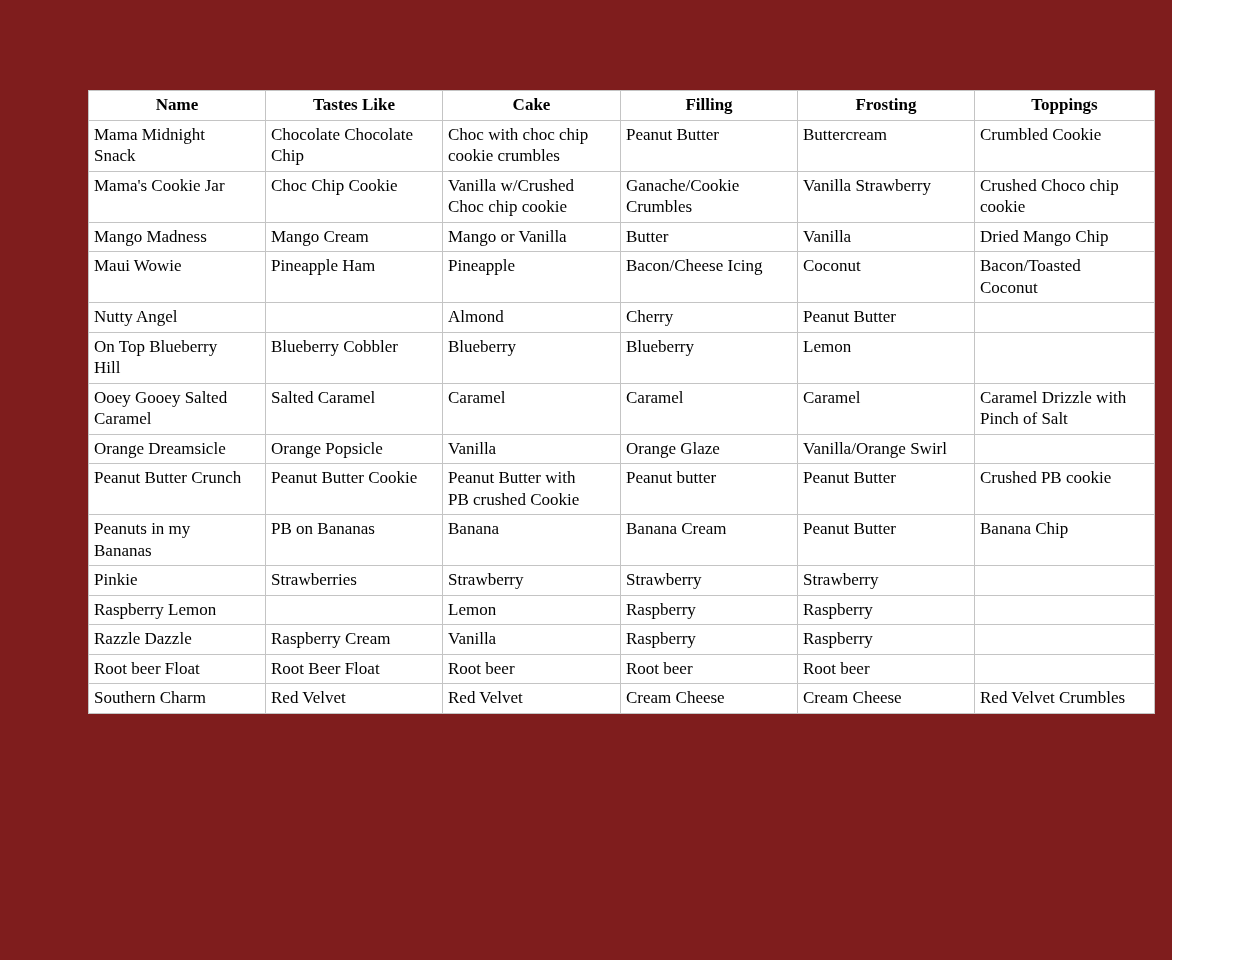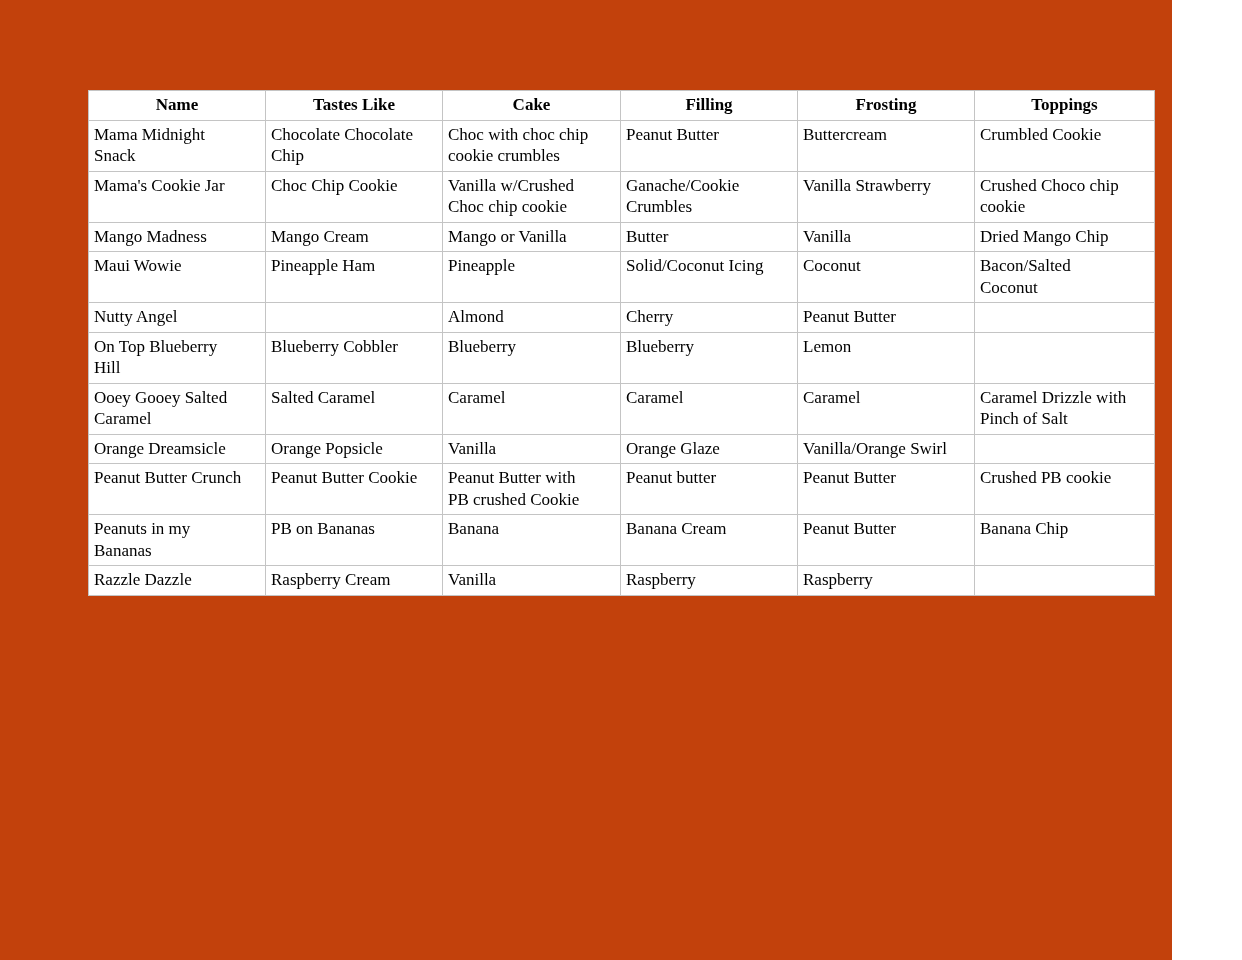--- a/index.html
+++ b/index.html
@@ -8,21 +8,21 @@
     background: #ffffff;
     width: 1242px;
     height: 960px;
     font-family: "Liberation Serif", serif;
     color: #000000;
   }
   .page {
     position: relative;
     width: 1172px;
     height: 960px;
-    background: #c2410c;
+    background: #7f1d1d;
     overflow: hidden;
   }
   .table-wrap {
     position: absolute;
     left: 88px;
     top: 90px;
   }
   table.menu {
     border-collapse: collapse;
     table-layout: fixed;
@@ -101,23 +101,23 @@
             <td>Mango Cream</td>
             <td>Mango or Vanilla</td>
             <td>Butter</td>
             <td>Vanilla</td>
             <td>Dried Mango Chip</td>
           </tr>
           <tr>
             <td>Maui Wowie</td>
             <td>Pineapple Ham</td>
             <td>Pineapple</td>
-            <td>Solid/Coconut Icing</td>
+            <td>Bacon/Cheese Icing</td>
             <td>Coconut</td>
-            <td>Bacon/Salted
+            <td>Bacon/Toasted
 Coconut</td>
           </tr>
           <tr>
             <td>Nutty Angel</td>
             <td></td>
             <td>Almond</td>
             <td>Cherry</td>
             <td>Peanut Butter</td>
             <td></td>
           </tr>
@@ -160,23 +160,55 @@
           <tr>
             <td>Peanuts in my
 Bananas</td>
             <td>PB on Bananas</td>
             <td>Banana</td>
             <td>Banana Cream</td>
             <td>Peanut Butter</td>
             <td>Banana Chip</td>
           </tr>
           <tr>
+            <td>Pinkie</td>
+            <td>Strawberries</td>
+            <td>Strawberry</td>
+            <td>Strawberry</td>
+            <td>Strawberry</td>
+            <td></td>
+          </tr>
+          <tr>
+            <td>Raspberry Lemon</td>
+            <td></td>
+            <td>Lemon</td>
+            <td>Raspberry</td>
+            <td>Raspberry</td>
+            <td></td>
+          </tr>
+          <tr>
             <td>Razzle Dazzle</td>
             <td>Raspberry Cream</td>
             <td>Vanilla</td>
             <td>Raspberry</td>
             <td>Raspberry</td>
             <td></td>
+          </tr>
+          <tr>
+            <td>Root beer Float</td>
+            <td>Root Beer Float</td>
+            <td>Root beer</td>
+            <td>Root beer</td>
+            <td>Root beer</td>
+            <td></td>
+          </tr>
+          <tr>
+            <td>Southern Charm</td>
+            <td>Red Velvet</td>
+            <td>Red Velvet</td>
+            <td>Cream Cheese</td>
+            <td>Cream Cheese</td>
+            <td>Red Velvet Crumbles</td>
           </tr>
         </tbody>
     </table>
   </div>
 </div>
 
 </body></html>

